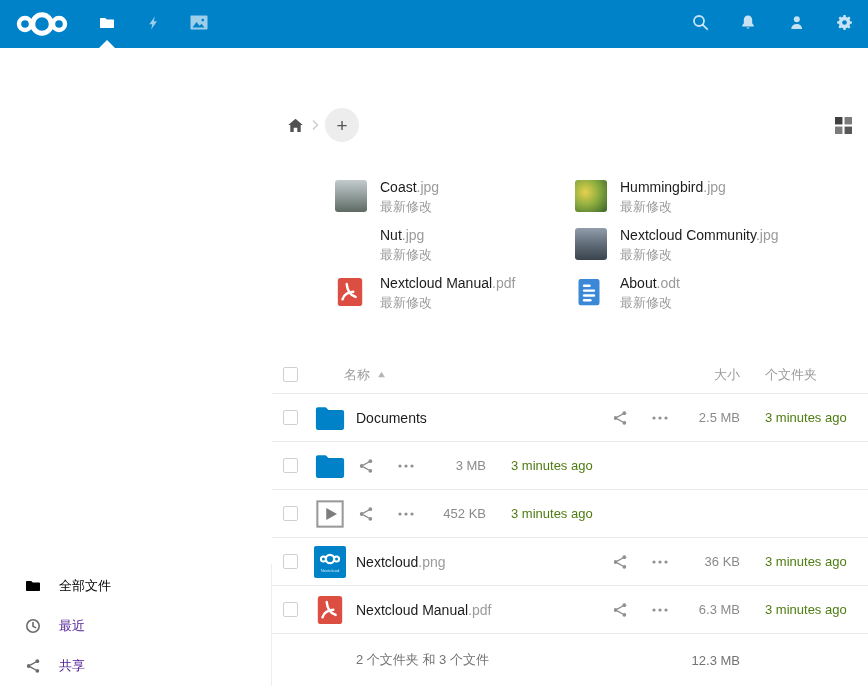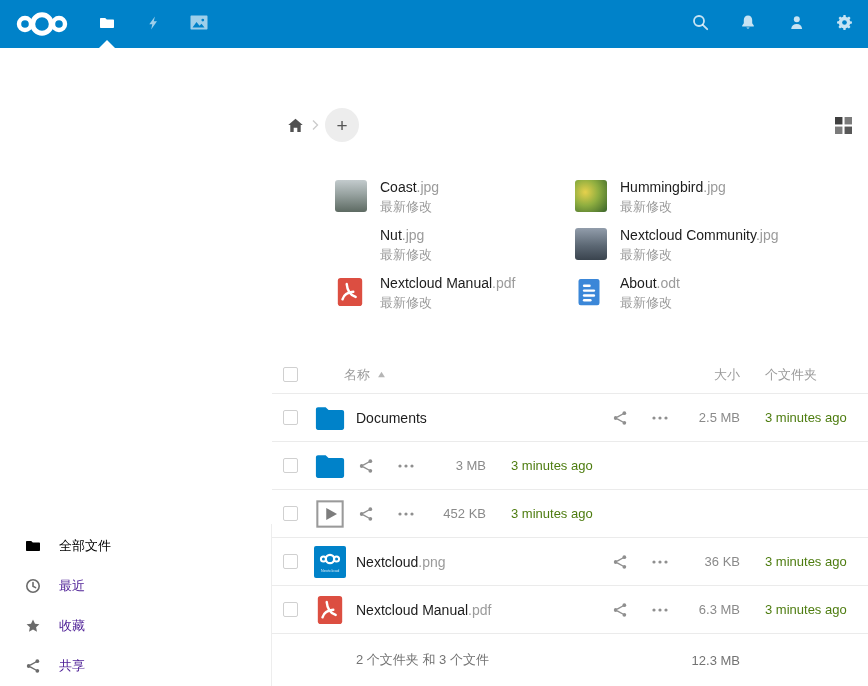--- a/index.html
+++ b/index.html
@@ -166,28 +166,20 @@
   <li class="nav-item">
     <span class="icon-slot nav-icon">
               <svg width="16" height="16" viewBox="0 0 16 16" fill="none" stroke="currentColor">
                 <circle cx="8" cy="8" r="6.2" stroke-width="1.6"></circle>
                 <path d="M8 4.5V8.3L10.6 9.6" stroke-width="1.6" stroke-linecap="round"></path>
               </svg>
             </span>
     <span class="nav-label">最近</span>
   </li>
 
-  <li class="nav-item">
-    <span class="icon-slot nav-icon">
-              <svg width="16" height="16" viewBox="0 0 16 16" fill="currentColor">
-                <path d="M8 1.6l2 4.2 4.4.5-3.3 3 .9 4.4L8 11.4l-4 2.3.9-4.4-3.3-3 4.4-.5z"></path>
-              </svg>
-            </span>
-    <span class="nav-label">收藏</span>
-  </li>
 
   <li class="nav-item">
     <span class="icon-slot nav-icon">
               <svg width="16" height="16" viewBox="0 0 16 16" fill="currentColor">
                 <circle cx="12.3" cy="3.2" r="1.9"></circle>
                 <circle cx="3.7" cy="8" r="1.9"></circle>
                 <circle cx="12.3" cy="12.8" r="1.9"></circle>
                 <g stroke="currentColor" stroke-width="1.4">
                   <line x1="5.2" y1="7.2" x2="10.9" y2="4"></line>
                   <line x1="5.2" y1="8.8" x2="10.9" y2="12"></line>

